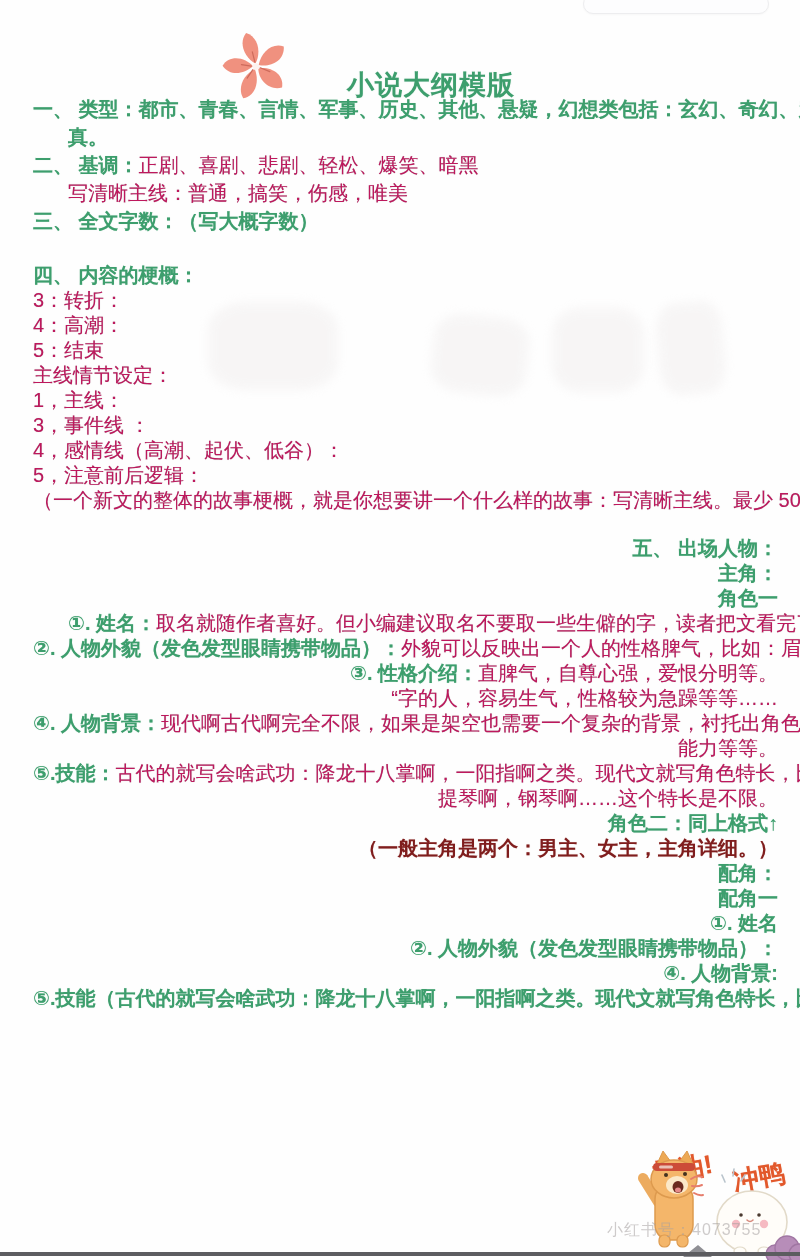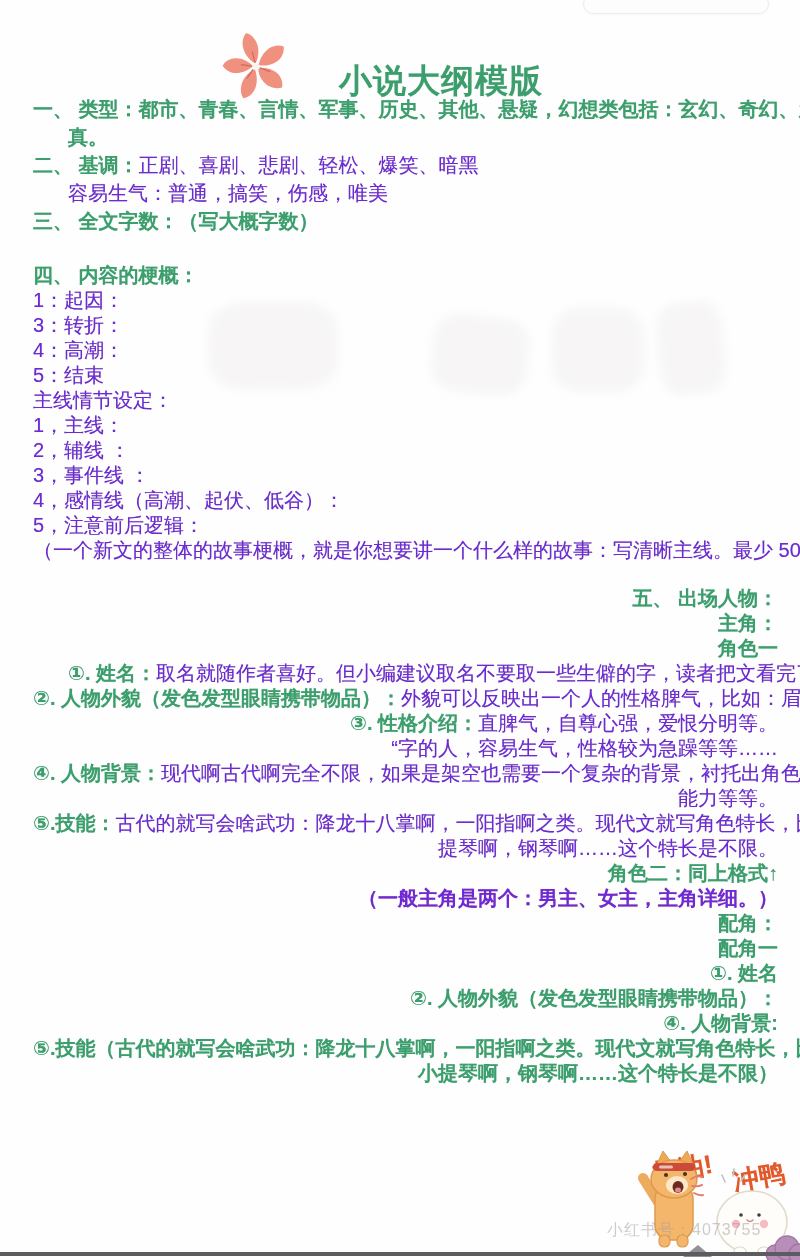--- a/index.html
+++ b/index.html
@@ -12,39 +12,39 @@
   }
   
   .toprect{
     position:absolute;left:583px;top:-6px;width:184px;height:18px;
     background:#fdfdfe;border:1px solid #ededef;border-radius:10px;
     box-shadow:0 1px 2px rgba(0,0,0,0.03);
   }
   
   .flower{position:absolute;left:218px;top:24px;width:76px;height:82px;}
   .title{
-    position:absolute;left:331px;top:51px;margin:8px;
-    font-size:33px;font-weight:700;color:#3d9e6d;letter-spacing:1px;
+    position:absolute;left:331px;top:51px;margin:16px;
+    font-size:27px;font-weight:700;color:#3d9e6d;letter-spacing:1px;
     text-shadow:0 0 1px rgba(61,158,109,.35);
   }
   
   .doc{position:absolute;left:33px;top:0;width:745px;}
   .sec{position:relative;}
   .sec-a{margin-top:95px;}
   .sec-b{margin-top:28px;}
   .sec-c{margin-top:23px;}
   .ln{white-space:nowrap;font-size:20px;}
   .sec-a .ln{height:28px;line-height:28px;}
   .sec-b .ln{height:25px;line-height:25px;}
   .sec-c .ln{height:25px;line-height:25px;text-align:right;}
   .i1{margin-left:35px;}
   .i2{margin-left:-8px;}
   .c-g{color:#3d9e6d;font-weight:700;text-shadow:0 0 .7px rgba(61,158,109,.45);}
-  .c-k{color:#6d28d9;font-weight:400;text-shadow:0 0 .7px rgba(51,51,51,.4);}
-  .c-r{color:#6d28d9;font-weight:700;text-shadow:0 0 .7px rgba(142,43,34,.45);margin-left:13px;}
+  .c-k{color:#be185d;font-weight:400;text-shadow:0 0 .7px rgba(51,51,51,.4);}
+  .c-r{color:#7f1d1d;font-weight:700;text-shadow:0 0 .7px rgba(142,43,34,.45);margin-left:13px;}
   
   .wm{position:absolute;background:#efecec;opacity:.45;filter:blur(5px);border-radius:30%;}
   .wm1{left:208px;top:302px;width:130px;height:88px;}
   .wm2{left:432px;top:316px;width:96px;height:78px;transform:rotate(6deg);}
   .wm3{left:552px;top:308px;width:92px;height:84px;}
   .wm4{left:658px;top:302px;width:66px;height:92px;transform:rotate(-5deg);}
   
   .cheer{
     position:absolute;font-weight:700;color:#e2582b;
     text-shadow:0 0 .8px rgba(226,88,43,.5);
@@ -89,32 +89,30 @@
   <div class="wm wm1"></div>
   <div class="wm wm2"></div>
   <div class="wm wm3"></div>
   <div class="wm wm4"></div>
 
   <div class="doc" id="doc">
       <div class="sec sec-a">
         <div class="ln"><span class="c-g">一、 类型：都市、青春、言情、军事、历史、其他、悬疑，幻想类包括：玄幻、奇幻、穿越、修</span></div>
         <div class="ln i1"><span class="c-g">真。</span></div>
         <div class="ln"><span class="c-g">二、 基调：</span><span class="c-k">正剧、喜剧、悲剧、轻松、爆笑、暗黑</span></div>
-        <div class="ln i1"><span class="c-k">容易生气：普通，搞笑，伤感，唯美</span></div>
+        <div class="ln i1"><span class="c-k">写清晰主线：普通，搞笑，伤感，唯美</span></div>
         <div class="ln"><span class="c-g">三、 全文字数：（写大概字数）</span></div>
       </div>
       <div class="sec sec-b">
         <div class="ln"><span class="c-g">四、 内容的梗概：</span></div>
-        <div class="ln"><span class="c-k">1：起因：</span></div>
         <div class="ln"><span class="c-k">3：转折：</span></div>
         <div class="ln"><span class="c-k">4：高潮：</span></div>
         <div class="ln"><span class="c-k">5：结束</span></div>
         <div class="ln"><span class="c-k">主线情节设定：</span></div>
         <div class="ln"><span class="c-k">1，主线：</span></div>
-        <div class="ln"><span class="c-k">2，辅线 ：</span></div>
         <div class="ln"><span class="c-k">3，事件线 ：</span></div>
         <div class="ln"><span class="c-k">4，感情线（高潮、起伏、低谷）：</span></div>
         <div class="ln"><span class="c-k">5，注意前后逻辑：</span></div>
         <div class="ln"><span class="c-k">（一个新文的整体的故事梗概，就是你想要讲一个什么样的故事：写清晰主线。最少 500 字。）</span></div>
       </div>
       <div class="sec sec-c">
         <div class="ln"><span class="c-g">五、 出场人物：</span></div>
         <div class="ln i1"><span class="c-g">主角：</span></div>
         <div class="ln i1"><span class="c-g">角色一</span></div>
         <div class="ln i1"><span class="c-g">①. 姓名：</span><span class="c-k">取名就随作者喜好。但小编建议取名不要取一些生僻的字，读者把文看完了都不认</span></div>
@@ -126,21 +124,20 @@
         <div class="ln"><span class="c-g">⑤.技能：</span><span class="c-k">古代的就写会啥武功：降龙十八掌啊，一阳指啊之类。现代文就写角色特长，比如谁会小</span></div>
         <div class="ln"><span class="c-k">提琴啊，钢琴啊……这个特长是不限。</span></div>
         <div class="ln i1"><span class="c-g">角色二：同上格式↑</span></div>
         <div class="ln i2"><span class="c-r">（一般主角是两个：男主、女主，主角详细。）</span></div>
         <div class="ln"><span class="c-g">配角：</span></div>
         <div class="ln i1"><span class="c-g">配角一</span></div>
         <div class="ln"><span class="c-g">①. 姓名</span></div>
         <div class="ln"><span class="c-g">②. 人物外貌（发色发型眼睛携带物品）：</span></div>
         <div class="ln"><span class="c-g">④. 人物背景:</span></div>
         <div class="ln"><span class="c-g">⑤.技能（古代的就写会啥武功：降龙十八掌啊，一阳指啊之类。现代文就写角色特长，比如谁会</span></div>
-        <div class="ln"><span class="c-g">小提琴啊，钢琴啊……这个特长是不限）</span></div>
       </div>
     </div>
 
   <div class="footer-wm">小红书号：4073755</div>
 
   <span class="cheer t1">加油!</span>
   <span class="cheer t2">冲鸭</span>
 
   <svg class="mascots" viewBox="0 0 172 112" aria-hidden="true">
 

